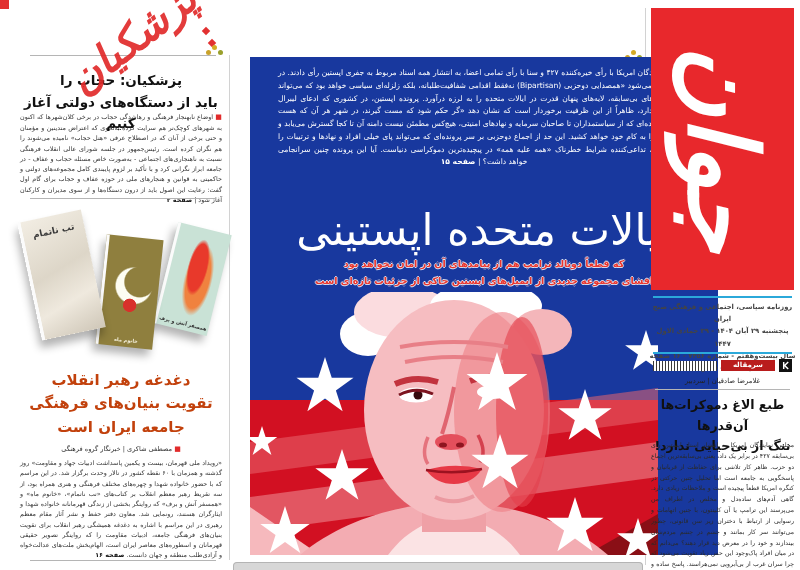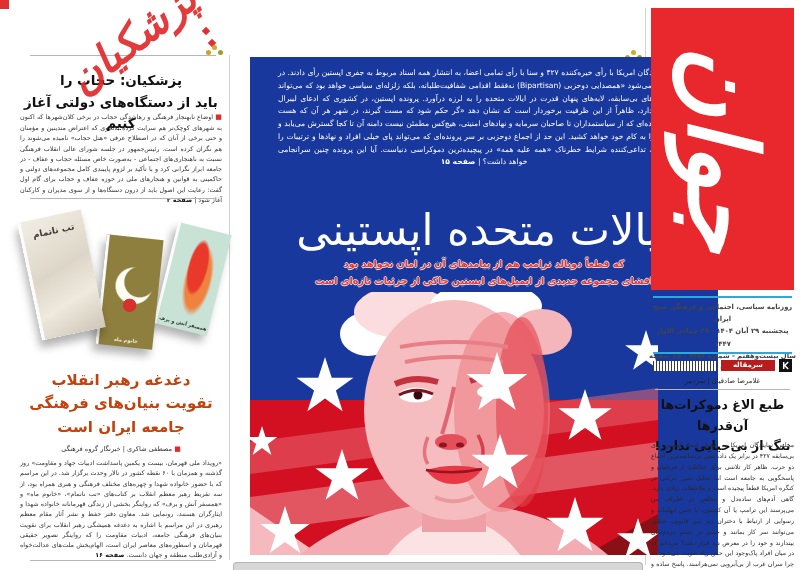--- a/index.html
+++ b/index.html
@@ -220,21 +220,21 @@
 
   <div class="abs rightcol">
     <div class="masthead">
       <span class="masthead-word">جوان</span>
     </div>
 
     <div class="cyan-rule" style="top:296px;"></div>
     <div class="info-lines">
       <div>روزنامه سیاسی، اجتماعی و فرهنگی صبح ایران</div>
       <div>پنجشنبه ۲۹ آبان ۱۴۰۴ - ۲۹ جمادی الاول ۱۴۴۷</div>
-      <div>سال بیست‌وهفتم - شماره ۷۴۵۶ - 19 صفحه</div>
+      <div>سال بیست‌وهفتم - شماره ۷۴۵۶ - ۱۶ صفحه</div>
       <div>قیمت: ۱۰۰۰۰ تومان</div>
     </div>
     <div class="cyan-rule" style="top:352px;"></div>
 
     <div class="ed-row">
       <span class="javan-mark">
         <svg width="9" height="9" viewBox="0 0 10 10">
             <path d="M8,1 L4,5 L8,9 M3,1 L3,9" stroke="#fff" stroke-width="1.6" fill="none"></path>
           </svg>
       </span>

